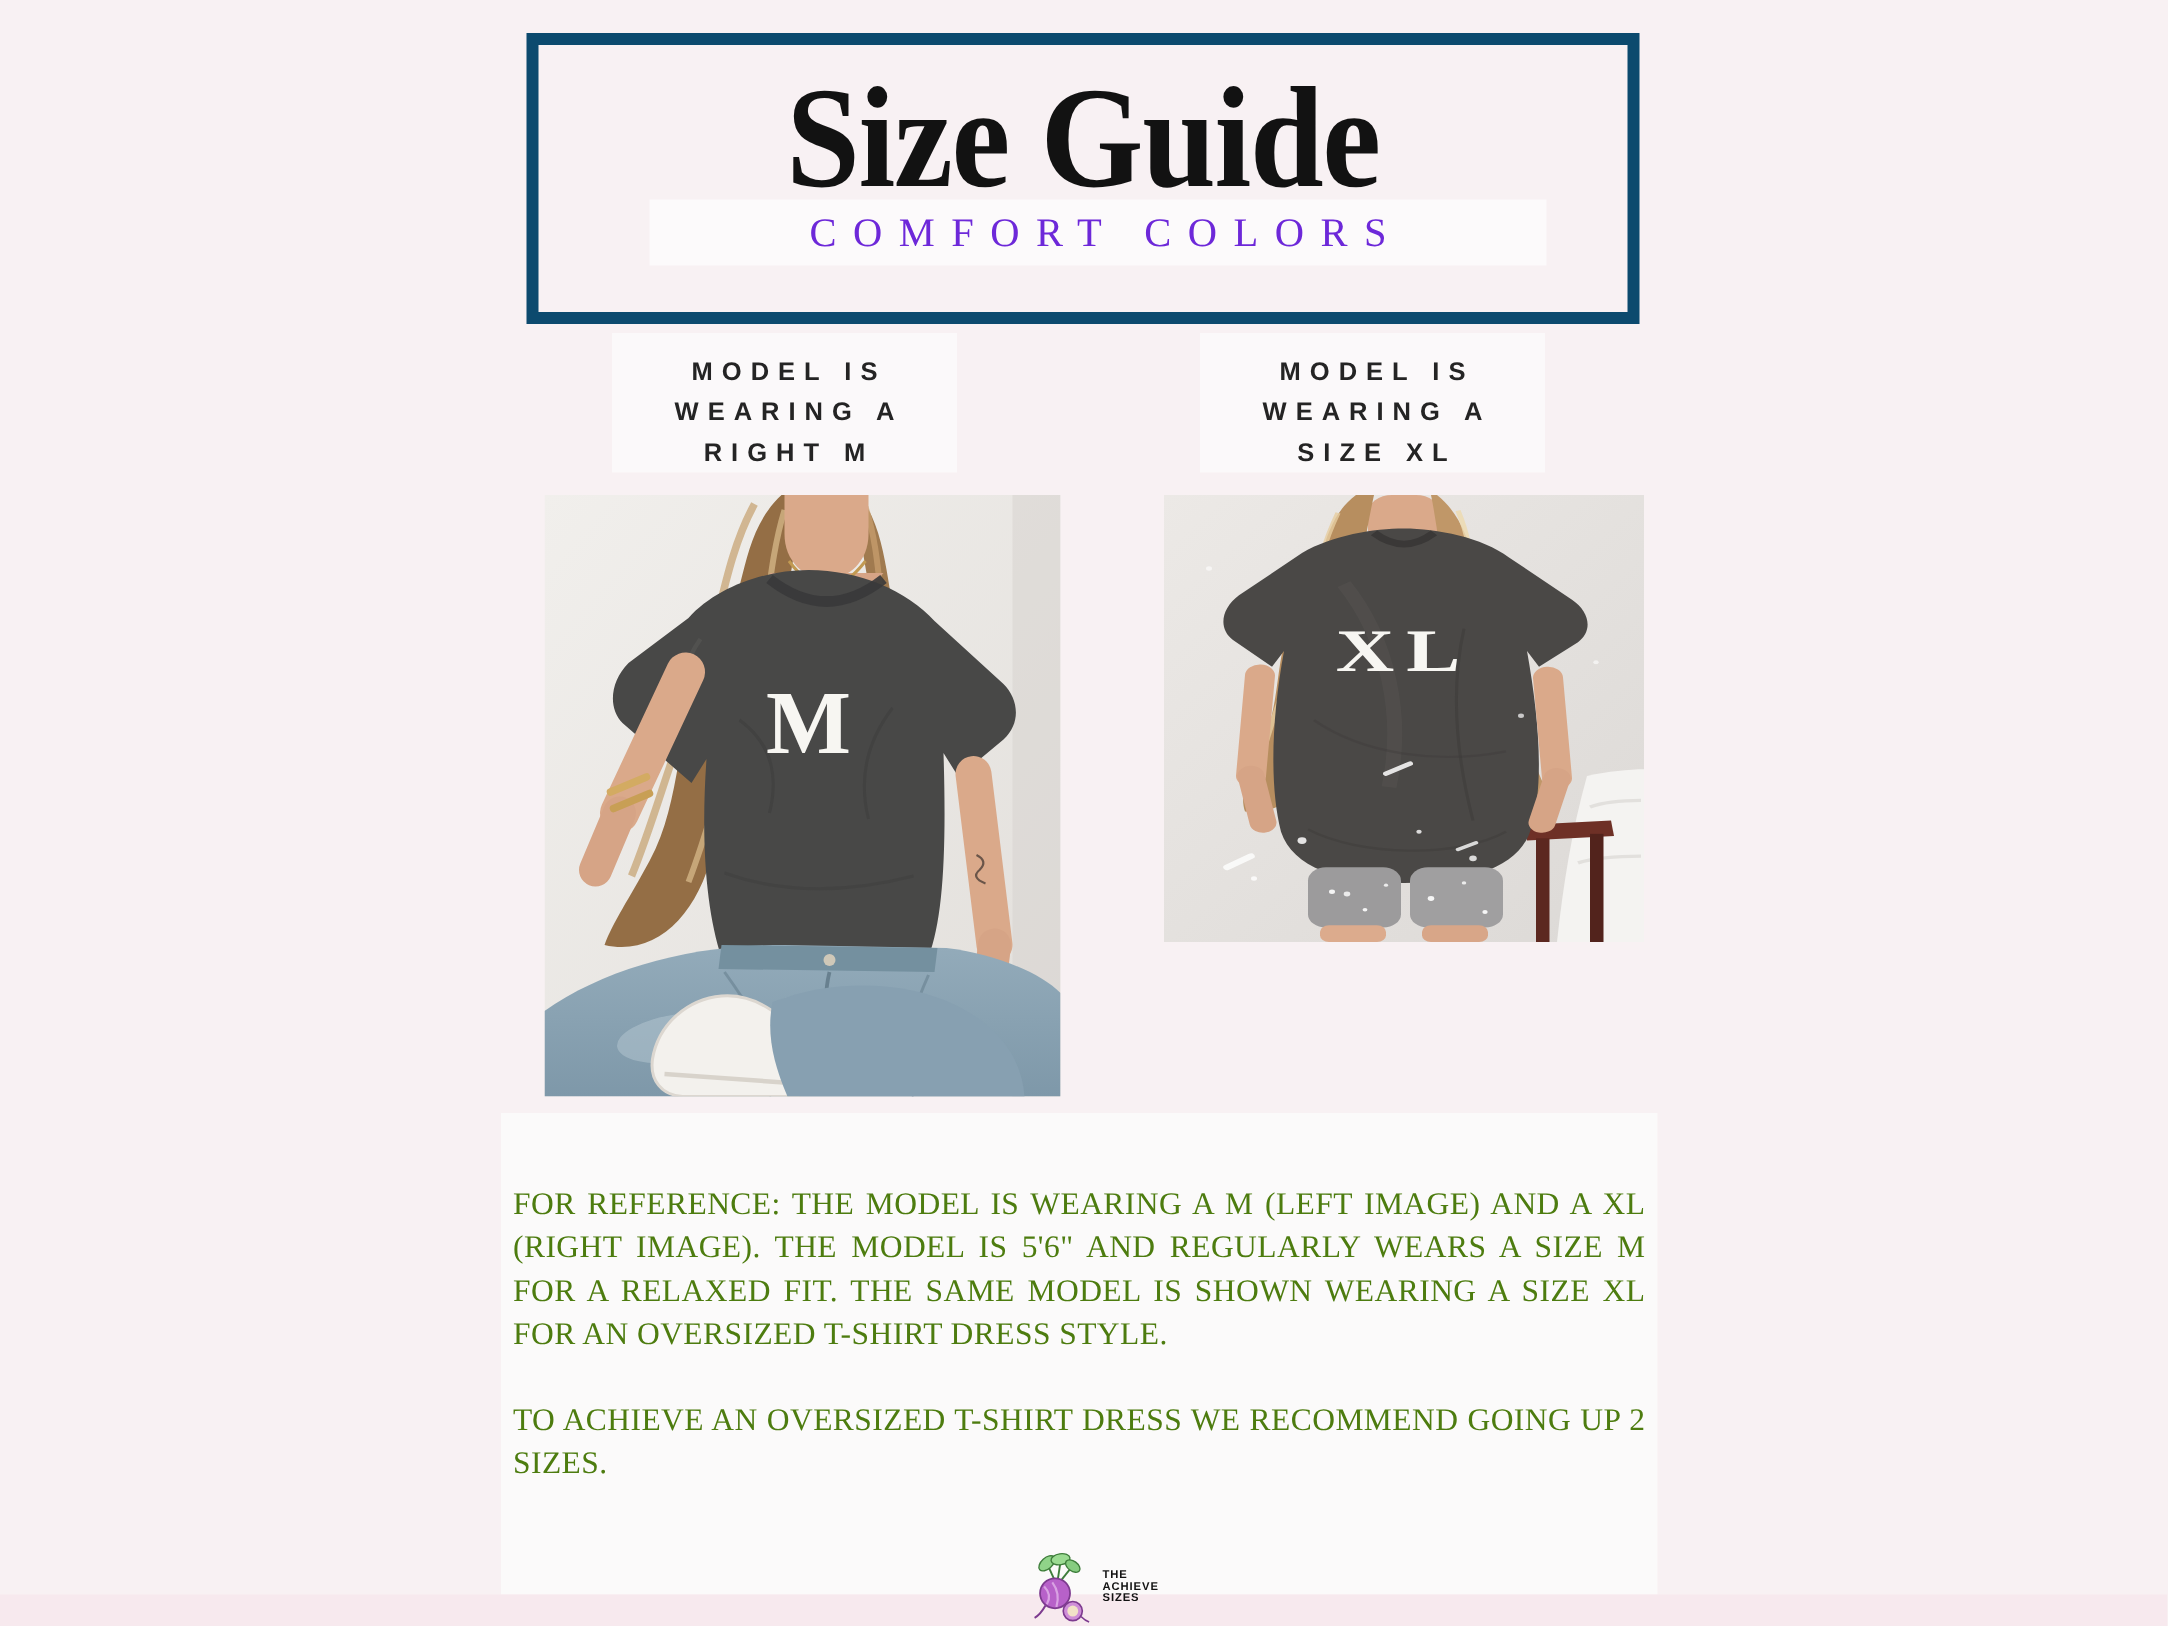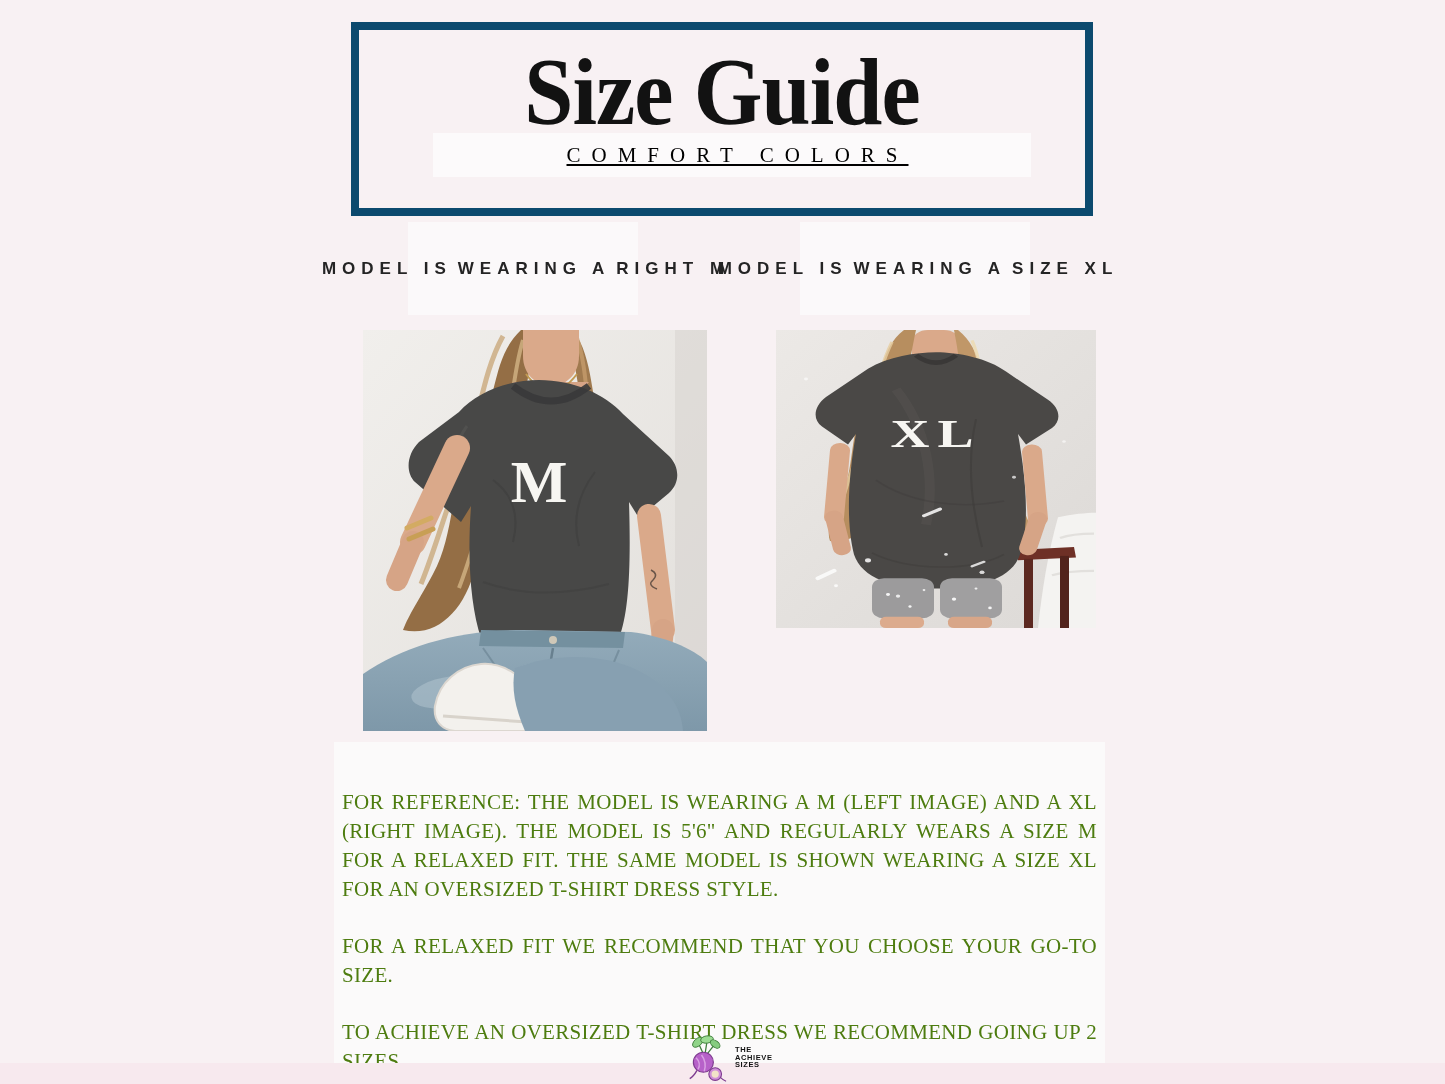--- a/index.html
+++ b/index.html
@@ -15,27 +15,27 @@
   .header-title{
     position:absolute;left:0;right:0;top:14px;margin:0;text-align:center;
     font-family:"Liberation Serif",serif;font-weight:700;font-size:96px;line-height:1;
     color:#121212;transform:scaleX(.92);transform-origin:center;letter-spacing:-1px;
   }
   .brand-strip{
     position:absolute;left:74px;top:103px;width:598px;height:44px;background:#fcfafb;
     display:flex;align-items:center;justify-content:center;
   }
   .brand-strip span{
-    font-family:"Liberation Serif",serif;font-size:21px;color:#000000;
-    letter-spacing:11px;padding-left:11px;white-space:nowrap;text-decoration:underline;
+    font-family:"Liberation Serif",serif;font-size:27px;color:#6d28d9;
+    letter-spacing:11px;padding-left:11px;white-space:nowrap;
   }
   
   .label-card{
     position:absolute;top:222px;width:230px;height:93px;background:#fbf9fa;
-    display:flex;flex-direction:row;align-items:center;justify-content:center;
+    display:flex;flex-direction:column;align-items:center;justify-content:flex-end;
   }
   .label-card.left{left:408px;}
   .label-card.right{left:800px;}
   .label-card span{
     font-size:17px;font-weight:600;letter-spacing:6px;padding-left:6px;
     line-height:27px;color:#242424;white-space:nowrap;
   }
   
   .photo{position:absolute;top:330px;margin:0;padding:0;}
   .photo.left{left:363px;width:344px;height:401px;}
@@ -242,21 +242,20 @@
         <circle cx="170" cy="302" r="1.8" opacity=".8"></circle>
         <circle cx="122" cy="358" r="2.2" opacity=".8"></circle>
         <circle cx="30" cy="66" r="2" opacity=".6"></circle>
         <circle cx="288" cy="150" r="1.8" opacity=".6"></circle>
       </g>
     </svg>
   </figure>
 
   <section class="fit-panel">
     <p class="p1">FOR REFERENCE: THE MODEL IS WEARING A M (LEFT IMAGE) AND A XL (RIGHT IMAGE). THE MODEL IS 5'6" AND REGULARLY WEARS A SIZE M FOR A RELAXED FIT. THE SAME MODEL IS SHOWN WEARING A SIZE XL FOR AN OVERSIZED T-SHIRT DRESS STYLE.</p>
-    <p class="p2">FOR A RELAXED FIT WE RECOMMEND THAT YOU CHOOSE YOUR GO-TO SIZE.</p>
     <p class="p3">TO ACHIEVE AN OVERSIZED T-SHIRT DRESS WE RECOMMEND GOING UP 2 SIZES.</p>
   </section>
 
   <div class="footer-band"></div>
 
   <div class="logo">
     <svg viewBox="0 0 44 52">
       <g>
         <line x1="18" y1="20" x2="13" y2="9" stroke="#3e7d3b" stroke-width="1.4"></line>
         <line x1="20" y1="19" x2="22" y2="6" stroke="#3e7d3b" stroke-width="1.4"></line>

